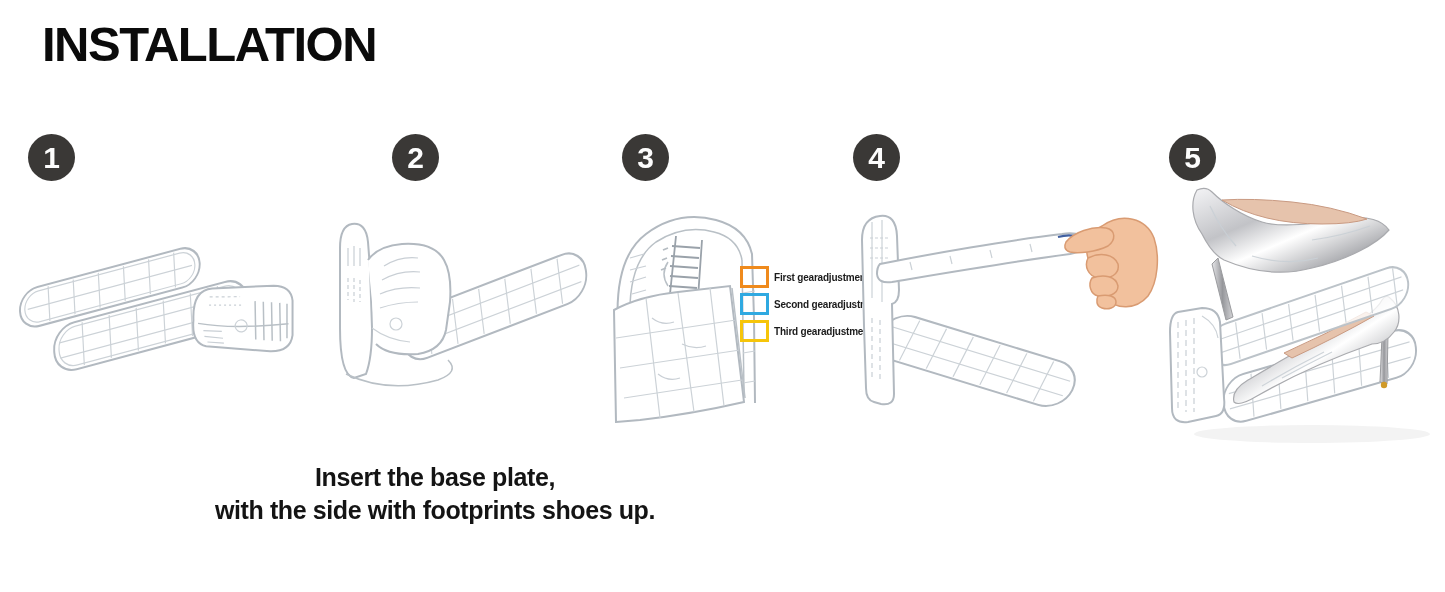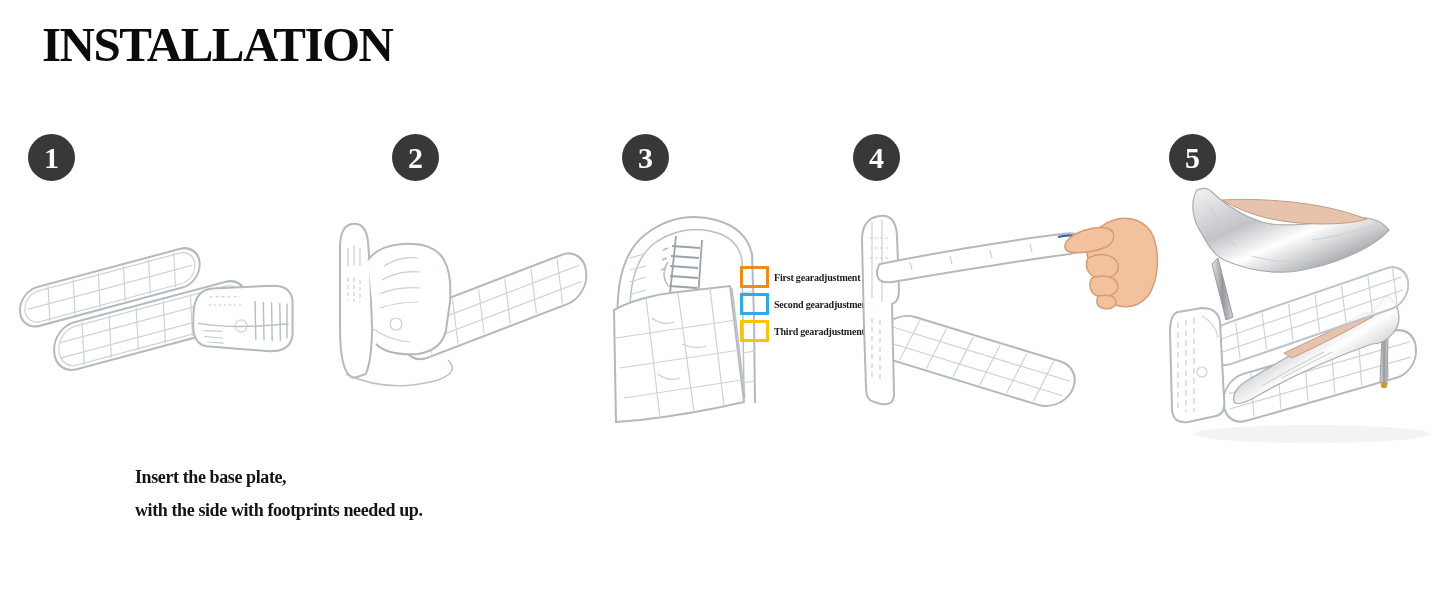--- a/index.html
+++ b/index.html
@@ -1,18 +1,18 @@
 <!DOCTYPE html>
 <html><head>
 <meta charset="utf-8">
 <style>
   html,body{margin:0;padding:0;background:#fff;}
   .canvas{
     position:relative;width:1415px;height:592px;background:#ffffff;
-    font-family:Liberation Serif, serif;overflow:hidden;padding-left:28px;
+    font-family:Liberation Sans, sans-serif;overflow:hidden;padding-left:28px;
   }
   .title{
     position:absolute;left:42px;top:16px;
     font-size:49px;font-weight:bold;letter-spacing:-1.5px;color:#0b0b0b;
   }
   .badge{
     position:absolute;top:134px;width:47px;height:47px;border-radius:50%;
     background:#3a3836;color:#fdfdfd;display:flex;align-items:center;justify-content:center;
     font-size:30px;font-weight:bold;
   }
@@ -24,22 +24,22 @@
   .illus-4{left:850px;top:198px;}
   .illus-5{left:1162px;top:172px;}
   .gear-annotations{position:absolute;left:740px;top:266px;}
   .gear-row{display:flex;align-items:center;margin-bottom:5px;height:22px;}
   .gear-box{width:23px;height:16px;border:3px solid #000;background:transparent;flex:0 0 auto;}
   .gear-box-first{border-color:#EF8A1C;}
   .gear-box-second{border-color:#2FA9E1;}
   .gear-box-third{border-color:#F6C50A;}
   .gear-label{margin-left:5px;font-size:10px;font-weight:bold;color:#1b1b1b;letter-spacing:-0.2px;white-space:nowrap;}
   .caption{
-    position:absolute;top:461px;width:600px;
-    font-size:18px;font-weight:bold;color:#141414;line-height:33px;letter-spacing:-0.4px;
+    position:absolute;top:461px;width:600px;text-align:center;
+    font-size:25px;font-weight:bold;color:#141414;line-height:33px;letter-spacing:-0.4px;
   }
   .caption-1{left:135px;}
   .caption-2{left:696px;}
   svg .outline{fill:#ffffff;stroke:#b2b9c0;stroke-width:2;}
   svg .thin{fill:none;stroke:#ccd2d7;stroke-width:1.2;}
   svg .mid{fill:none;stroke:#b9c0c6;stroke-width:1.5;}
   svg .hatch{fill:none;stroke:#c9cfd5;stroke-width:1.2;}
 </style>
 </head>
 <body>
@@ -214,16 +214,16 @@
     <g>
       <path d="M56,86 L50,92 L64,148 L71,145 Z" fill="url(#heelg)" stroke="#9a9b9e" stroke-width="1"></path>
       <path fill="url(#silv)" stroke="#a9aaae" stroke-width="1.2" d="M35,18 C28,30 30,48 40,62 C46,74 54,84 62,88 C90,100 120,104 150,96 C185,88 215,72 227,58 C220,48 205,44 188,46 C150,52 120,56 100,50 C80,44 60,30 50,20 Q44,14 35,18 Z"></path>
       <path d="M60,28 Q100,52 160,52 Q190,52 205,47 Q170,34 130,30 Q90,26 60,28 Z" fill="#E6C3AC" stroke="#c99a82" stroke-width="1"></path>
       <path d="M48,34 q10,22 26,40 M150,68 q30,-4 58,-14 M90,84 q34,10 66,2" class="hatch" stroke="#ffffff" stroke-width="1.6" opacity="0.9"></path>
     </g>
   </svg>
 
   <div class="caption caption-1">
     <div>Insert the base plate,</div>
-    <div>with the side with footprints needed up.</div>
+    <div>with the side with footprints shoes up.</div>
   </div>
 
 </div>
 
 </body></html>

